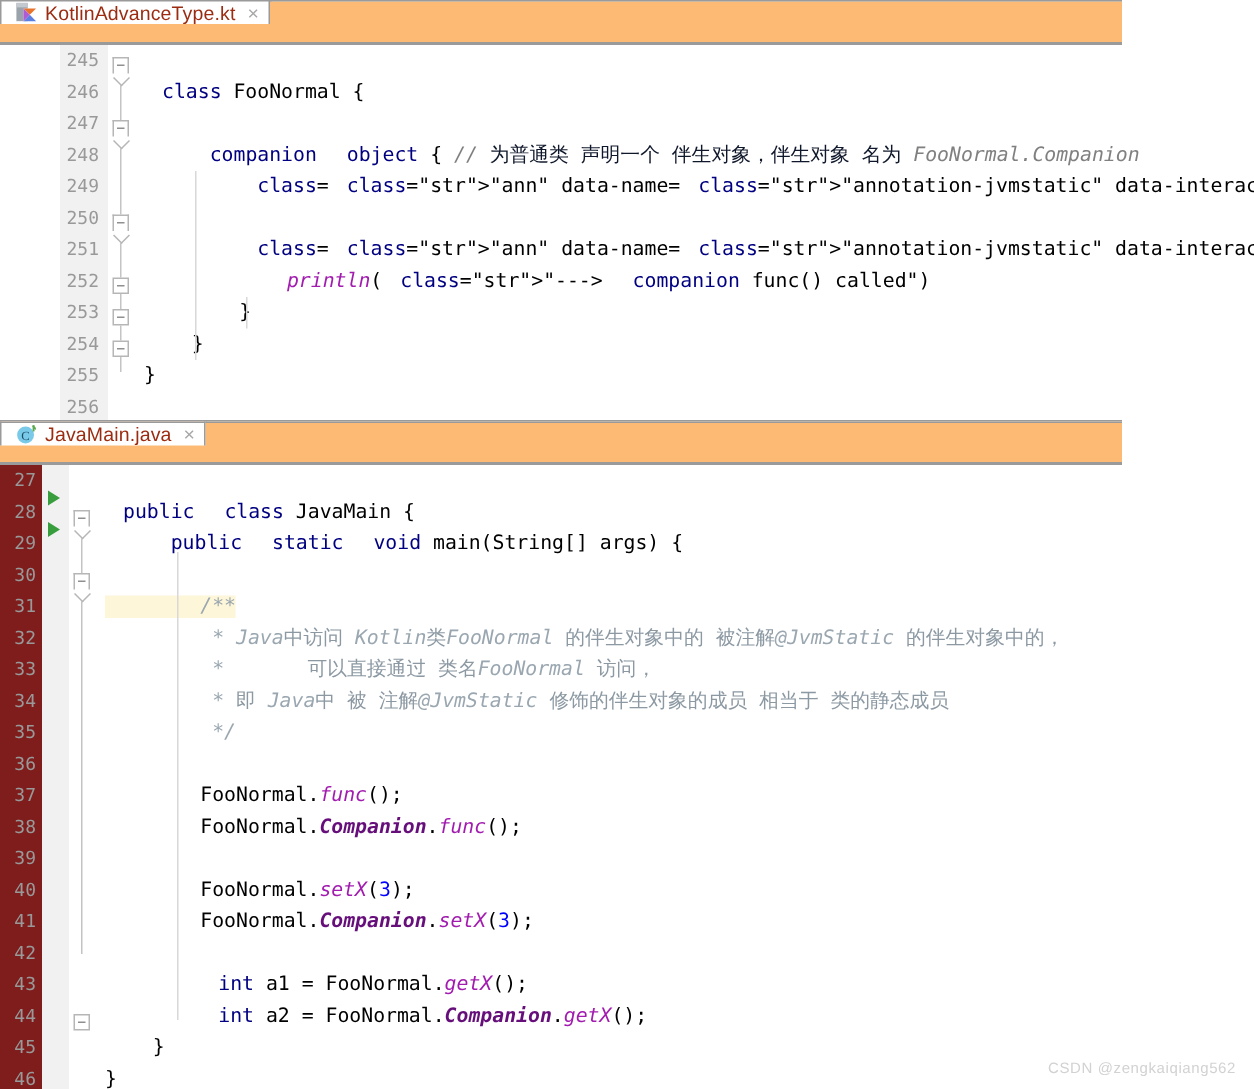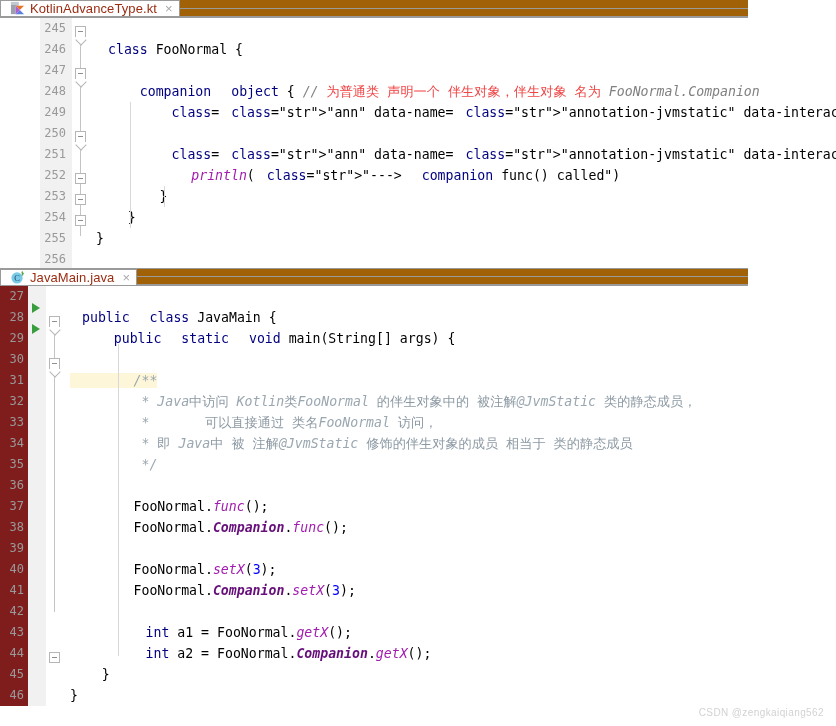--- a/index.html
+++ b/index.html
@@ -11,27 +11,27 @@
     width: 836px;
     height: 726px;
     font-family: "DejaVu Sans Mono", "Liberation Mono", monospace;
     overflow: hidden;
     position: relative;
   }
 
   
   .tabbar {
     position: relative;
-    height: 18px;
+    height: 30px;
     width: 748px;
-    background: #a16207;
+    background: #fdba74;
     border-bottom: 2px solid #9a9a9a;
     box-sizing: border-box;
     display: flex;
-    align-items: center;
+    align-items: flex-start;
   }
   .tabbar .tab-strip {
     flex: 1;
     background: #f1f1f1;
     border: 1px solid #9a9a9a;
     border-bottom: none;
     border-right: none;
     box-sizing: border-box;
   }
   .tab {
@@ -114,21 +114,21 @@
     font-size: 13.2px;
     white-space: pre;
     color: #000000;
     padding-left: 4px;
   }
 
   
   .kw  { color: #000080; font-weight: normal; margin-left: 12px; }
   .num { color: #0000ff; }
   .cmt { color: #808080; font-style: italic; }
-  .cmt-cn { color: #ef4444; font-style: normal; font-family: "DejaVu Sans", "Liberation Sans", sans-serif; }
+  .cmt-cn { color: #0f172a; font-style: normal; font-family: "DejaVu Sans", "Liberation Sans", sans-serif; }
   .doc { color: #9aa7b0; font-style: italic; }
   .doc-cn { color: #8c99a3; font-style: normal; font-family: "DejaVu Sans", "Liberation Sans", sans-serif; }
   .comp { color: #660e7a; font-style: italic; font-weight: bold; }
   .mstat { color: #a21caf; font-style: italic; }
   .docstart { background: #fdf6d8; }
 
   
   .iguide {
     position: absolute;
     width: 1px;
@@ -322,21 +322,21 @@
         <div class="box"></div>
       </div>
   </div>
   <div class="code-area" id="c2">
     <div class="iguide" style="left:52px;top:58px;height:312px;"></div>
   <div class="codeline"></div>
       <div class="codeline"><span class="kw">public</span> <span class="kw">class</span> JavaMain {</div>
       <div class="codeline">    <span class="kw">public</span> <span class="kw">static</span> <span class="kw">void</span> main(String[] args) {</div>
       <div class="codeline"></div>
       <div class="codeline"><span class="docstart"><span class="doc">        /**</span></span></div>
-      <div class="codeline"><span class="doc">         * Java<span class="doc-cn">中访问</span> Kotlin<span class="doc-cn">类</span>FooNormal <span class="doc-cn">的伴生对象中的</span> <span class="doc-cn">被注解</span><span class="doc">@JvmStatic</span> <span class="doc-cn">类的静态成员，</span></span></div>
+      <div class="codeline"><span class="doc">         * Java<span class="doc-cn">中访问</span> Kotlin<span class="doc-cn">类</span>FooNormal <span class="doc-cn">的伴生对象中的</span> <span class="doc-cn">被注解</span><span class="doc">@JvmStatic</span> <span class="doc-cn">的伴生对象中的，</span></span></div>
       <div class="codeline"><span class="doc">         *       <span class="doc-cn">可以直接通过</span> <span class="doc-cn">类名</span>FooNormal <span class="doc-cn">访问，</span></span></div>
       <div class="codeline"><span class="doc">         * <span class="doc-cn">即</span> Java<span class="doc-cn">中</span> <span class="doc-cn">被</span> <span class="doc-cn">注解</span><span class="doc">@JvmStatic</span> <span class="doc-cn">修饰的伴生对象的成员</span> <span class="doc-cn">相当于</span> <span class="doc-cn">类的静态成员</span></span></div>
       <div class="codeline"><span class="doc">         */</span></div>
       <div class="codeline"></div>
       <div class="codeline">        FooNormal.<span class="mstat">func</span>();</div>
       <div class="codeline">        FooNormal.<span class="comp">Companion</span>.<span class="mstat">func</span>();</div>
       <div class="codeline"></div>
       <div class="codeline">        FooNormal.<span class="mstat">setX</span>(<span class="num">3</span>);</div>
       <div class="codeline">        FooNormal.<span class="comp">Companion</span>.<span class="mstat">setX</span>(<span class="num">3</span>);</div>
       <div class="codeline"></div>

